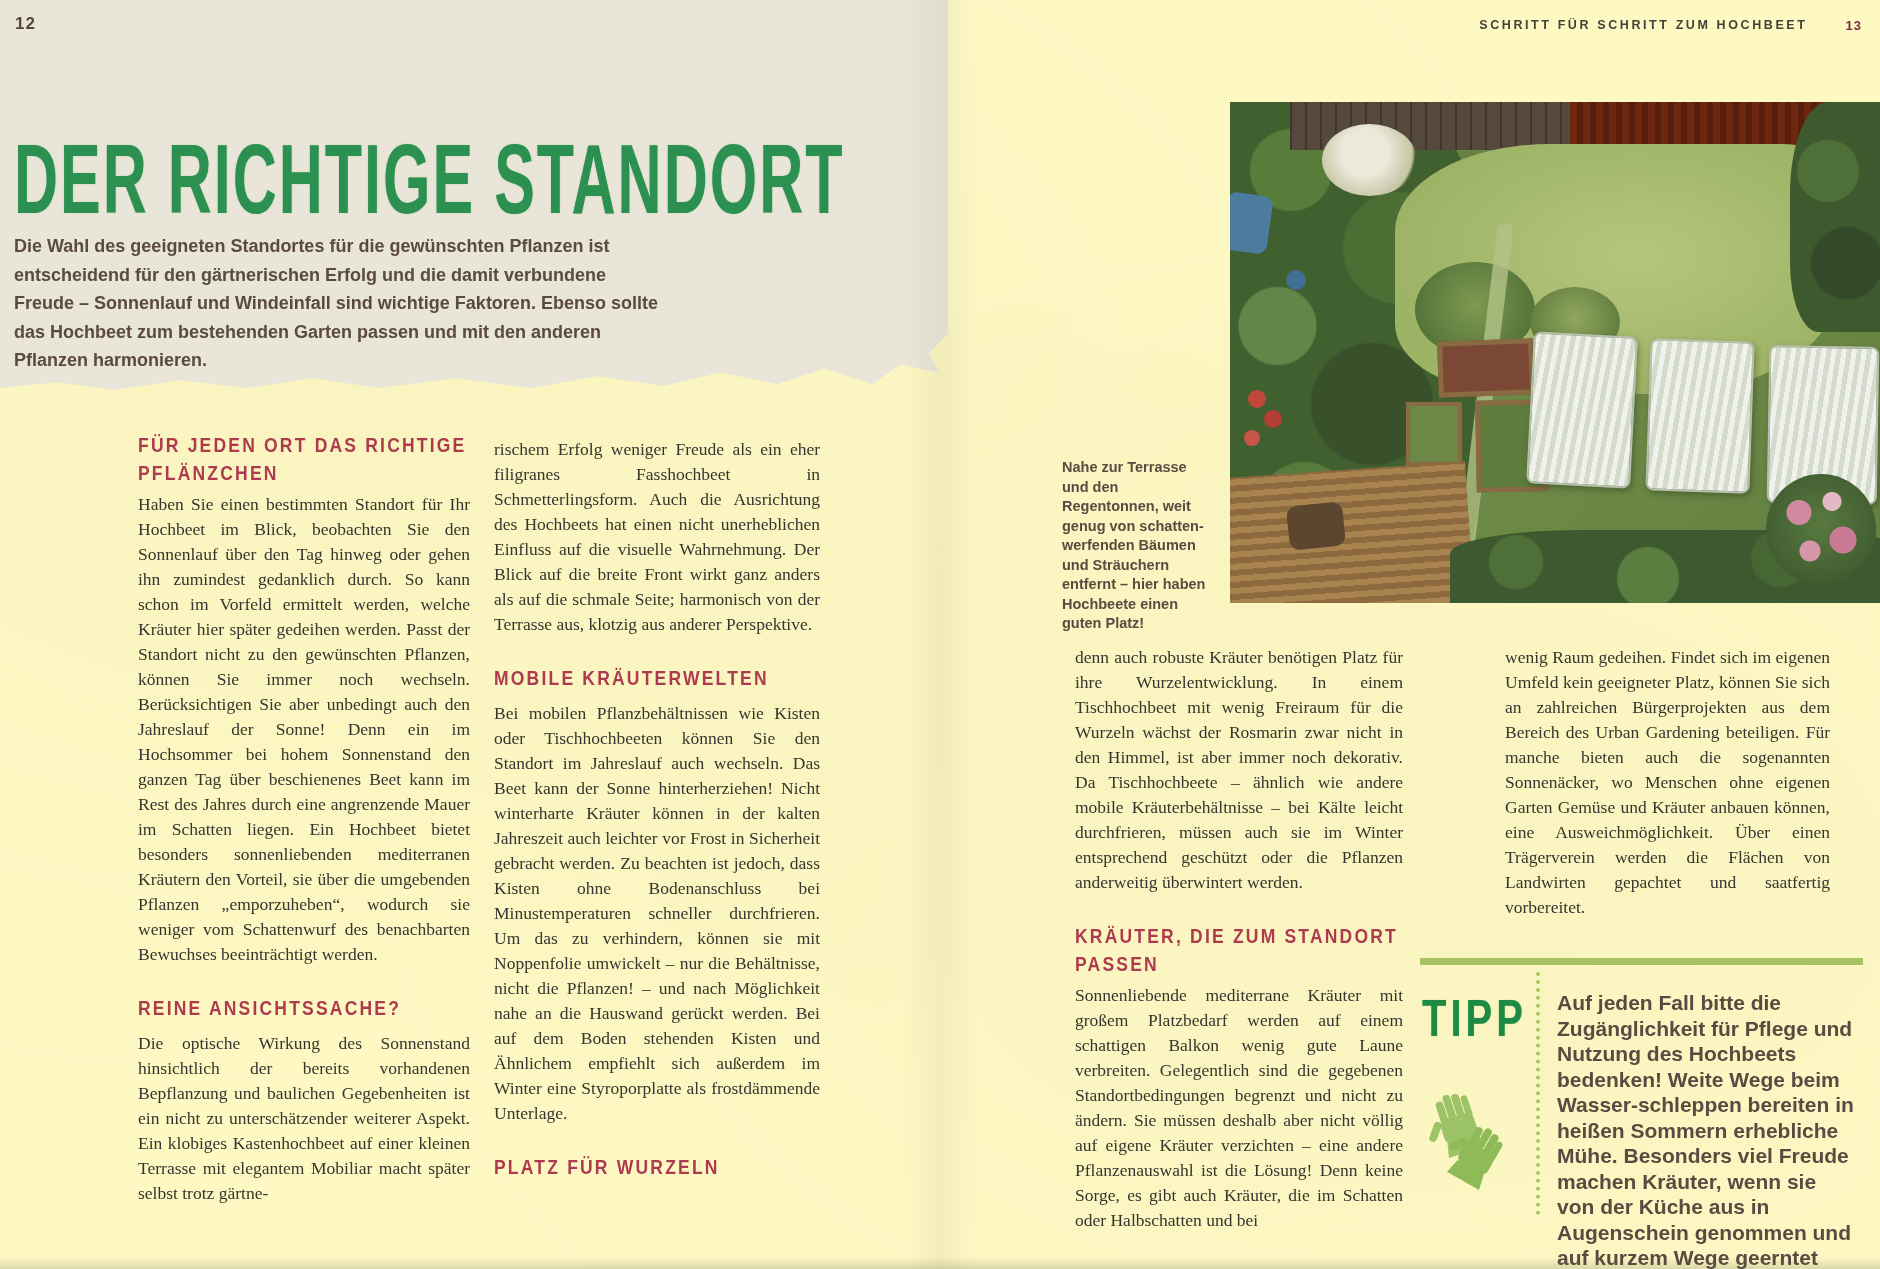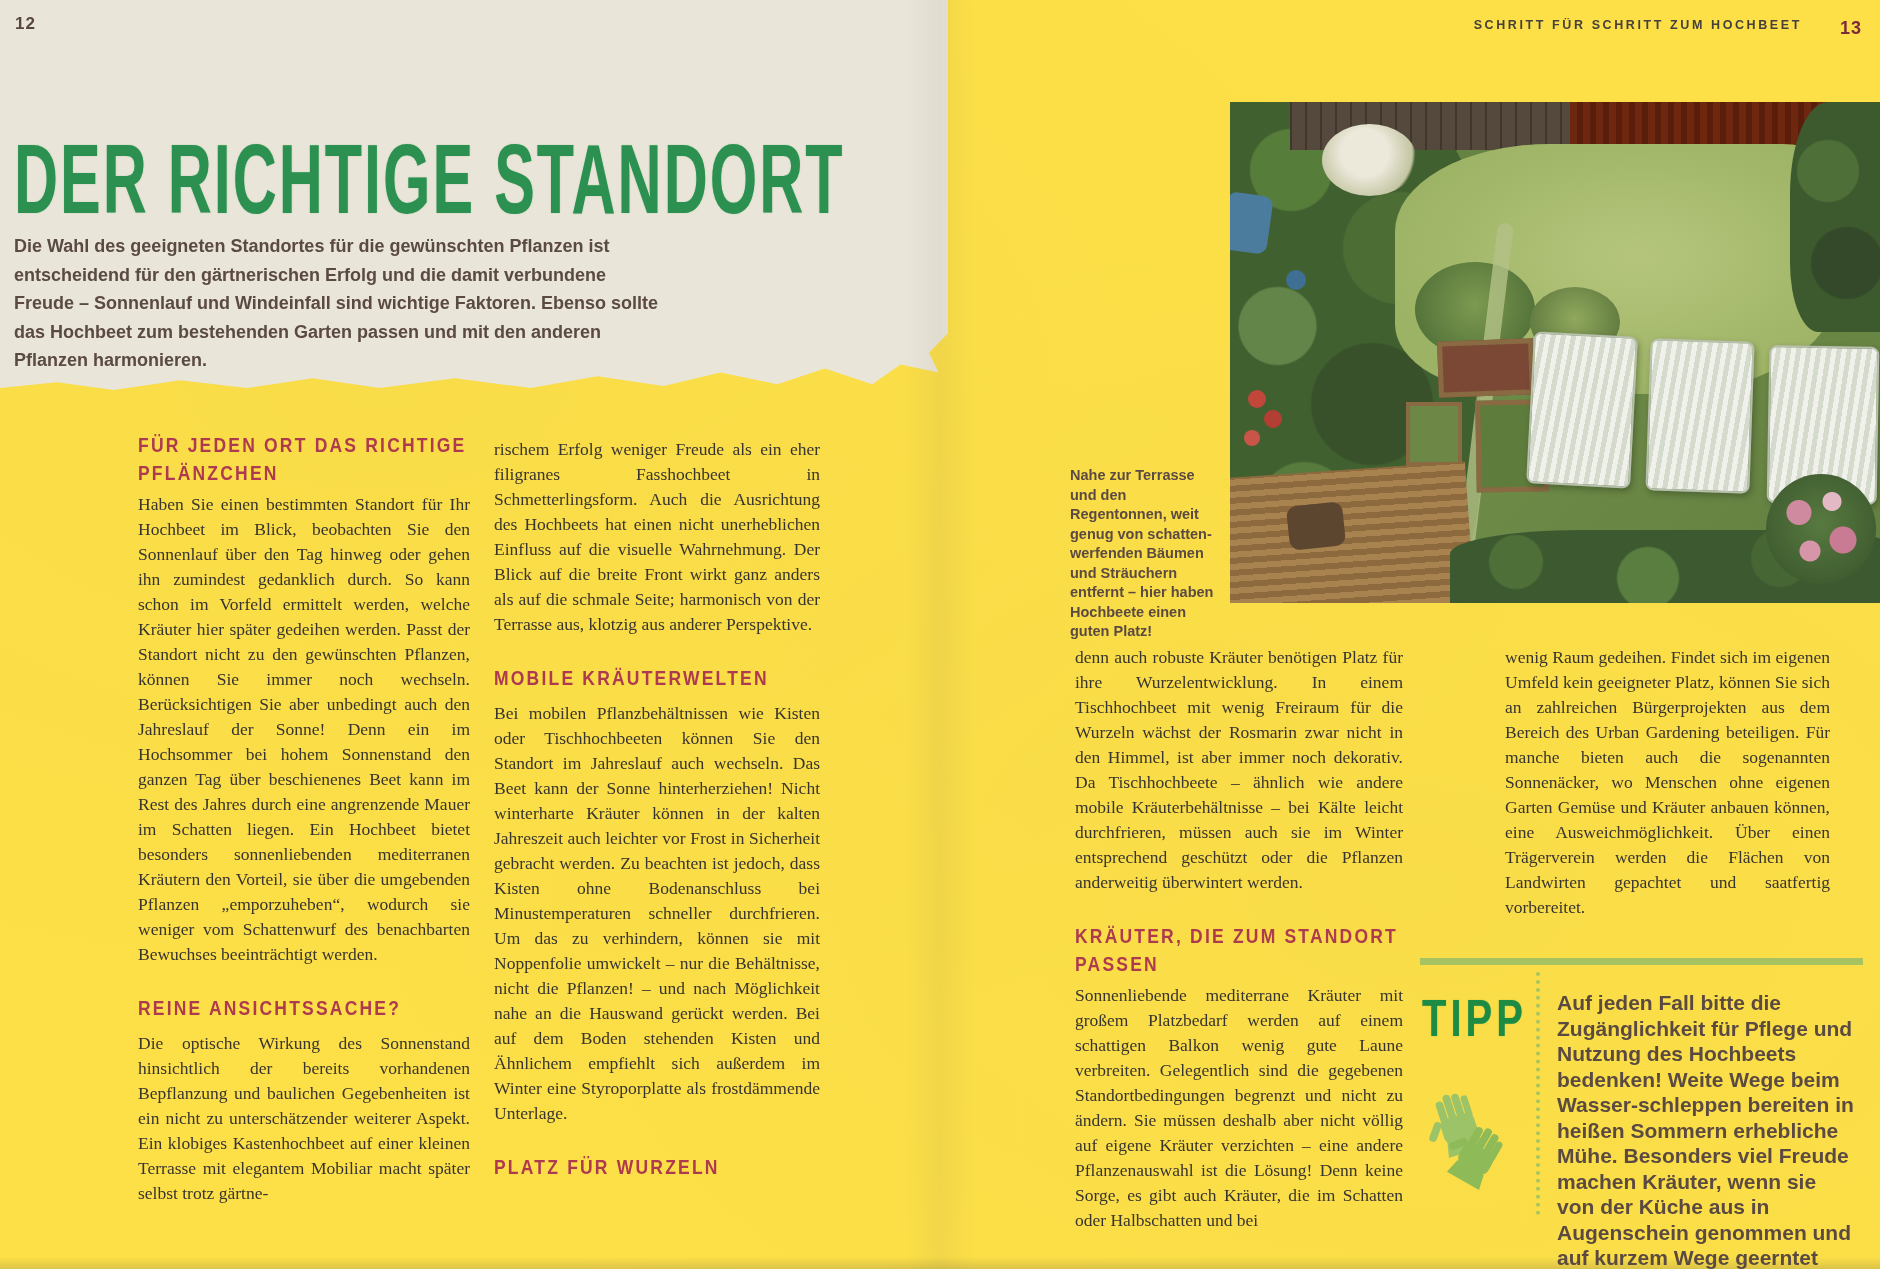--- a/index.html
+++ b/index.html
@@ -1,18 +1,18 @@
 <!DOCTYPE html>
 <html lang="de"><head>
 <meta charset="utf-8">
 <style>
   html,body{margin:0;padding:0;background:#e8e6e0;}
   .spread{
     position:relative;width:1880px;height:1269px;overflow:hidden;
-    background:#fde047;
+    background:#fef9c3;
     font-family:"Liberation Sans",sans-serif;
   }
   
   .spread::before{
     content:"";position:absolute;inset:0;pointer-events:none;
     background:
       radial-gradient(ellipse at 20% 30%, rgba(120,110,90,.03), transparent 60%),
       radial-gradient(ellipse at 75% 70%, rgba(120,110,90,.03), transparent 55%);
   }
   .band{
@@ -30,21 +30,21 @@
   .pageno-left{
     position:absolute;left:15px;top:14px;font-size:17px;font-weight:700;color:#57463f;letter-spacing:1px;
   }
   .running-head{
     position:absolute;right:18px;top:18px;display:flex;align-items:flex-start;gap:38px;
   }
   .running-head .rh-text{
     font-size:12.5px;font-weight:700;letter-spacing:2.6px;color:#454039;
   }
   .running-head .pageno-right{
-    font-size:18px;font-weight:700;color:#7c2b3c;letter-spacing:1px;
+    font-size:13px;font-weight:700;color:#7c2b3c;letter-spacing:1px;
   }
   .title{
     position:absolute;left:14px;top:122px;margin:0;
     font-size:61px;font-weight:700;color:#2c9150;letter-spacing:2px;white-space:nowrap;
     transform:scale(1,1.62);transform-origin:0 0;
     text-shadow:0 0 1px rgba(44,145,80,.4);
   }
   .intro{
     position:absolute;left:14px;top:232px;width:652px;margin:0;
     font-size:18px;line-height:28.5px;font-weight:700;color:#5b4a42;
@@ -160,21 +160,21 @@
   .ph-flowers{
     left:536px;top:372px;width:110px;height:110px;border-radius:50%;
     background:
       radial-gradient(circle at 30% 35%, #cf8aa0 0 12px, transparent 13px),
       radial-gradient(circle at 60% 25%, #e3b9c6 0 9px, transparent 10px),
       radial-gradient(circle at 70% 60%, #c97b93 0 13px, transparent 14px),
       radial-gradient(circle at 40% 70%, #d795a9 0 10px, transparent 11px),
       radial-gradient(circle at 50% 45%, #587a40, #3f5c30 75%);
   }
   .caption{
-    position:absolute;left:1062px;top:458px;width:152px;margin:8px;
+    position:absolute;left:1062px;top:458px;width:152px;margin:0;
     font-size:14.5px;line-height:19.5px;font-weight:700;color:#5b4a42;
   }
   
   .tip-bar{position:absolute;left:1420px;top:958px;width:443px;height:7px;background:#a7c261;}
   .tip-label{
     position:absolute;left:1422px;top:990px;margin:0;
     font-size:40px;font-weight:700;color:#1e8b45;letter-spacing:4px;
     transform:scaleY(1.28);transform-origin:left top;
     text-shadow:0 0 1px rgba(30,139,69,.45);
   }

